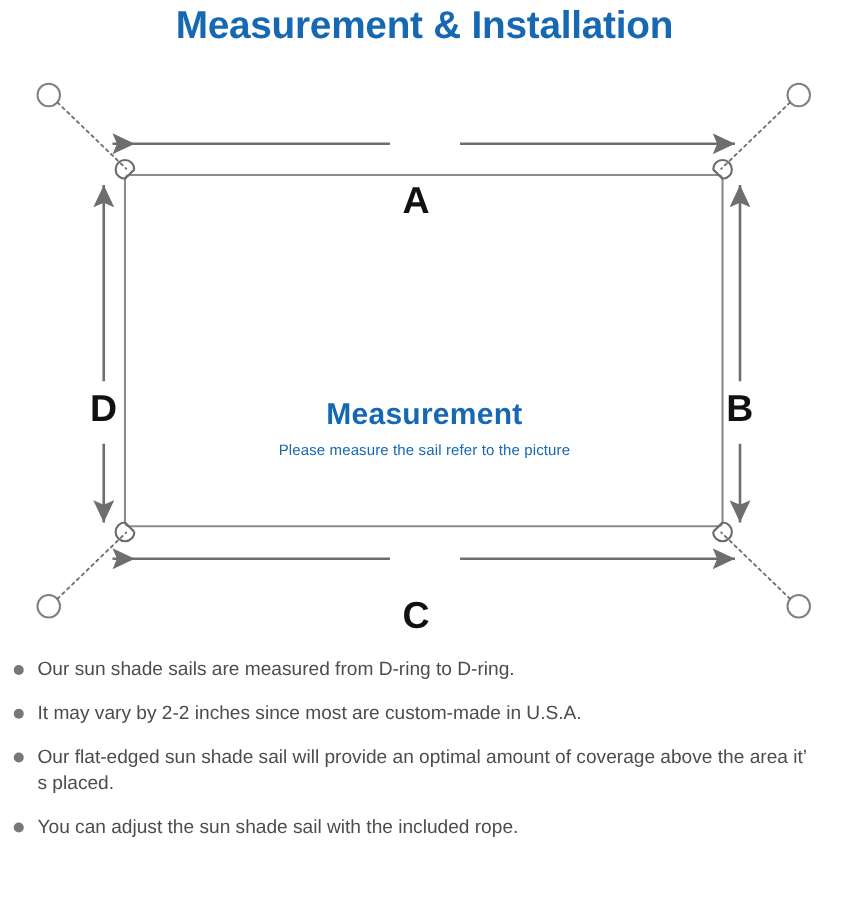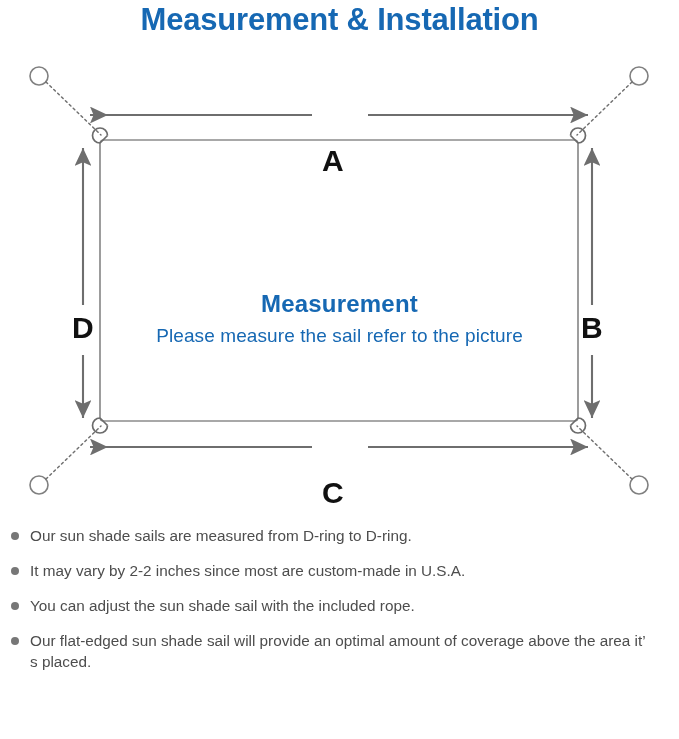--- a/index.html
+++ b/index.html
@@ -49,30 +49,31 @@
   }
 
   
   .center-label {
     position: absolute;
     left: 0;
     width: 679px;
     text-align: center;
     color: #1668b3;
     white-space: nowrap;
+    margin-top: 28px;
   }
   .center-title {
     top: 242px;
     font-size: 24px;
     font-weight: bold;
     letter-spacing: 0.2px;
   }
   .center-sub {
     top: 277px;
-    font-size: 19px;
+    font-size: 12px;
     font-weight: normal;
     letter-spacing: 0.1px;
   }
 
   .dim-label {
     position: absolute;
     color: #111111;
     font-size: 30px;
     font-weight: bold;
     font-family: "Liberation Sans", sans-serif;
@@ -188,21 +189,21 @@
     <div class="note">
       <span class="dot"></span>
       <span>Our sun shade sails are measured from D-ring to D-ring.</span>
     </div>
     <div class="note">
       <span class="dot"></span>
       <span>It may vary by 2-2 inches since most are custom-made in U.S.A.</span>
     </div>
     <div class="note">
       <span class="dot"></span>
+      <span>Our flat-edged sun shade sail will provide an optimal amount of coverage above the area it’ s placed.</span>
+    </div>
+    <div class="note">
+      <span class="dot"></span>
       <span>You can adjust the sun shade sail with the included rope.</span>
     </div>
-    <div class="note">
-      <span class="dot"></span>
-      <span>Our flat-edged sun shade sail will provide an optimal amount of coverage above the area it’ s placed.</span>
-    </div>
   </div>
 
 </div>
 
 </body></html>

